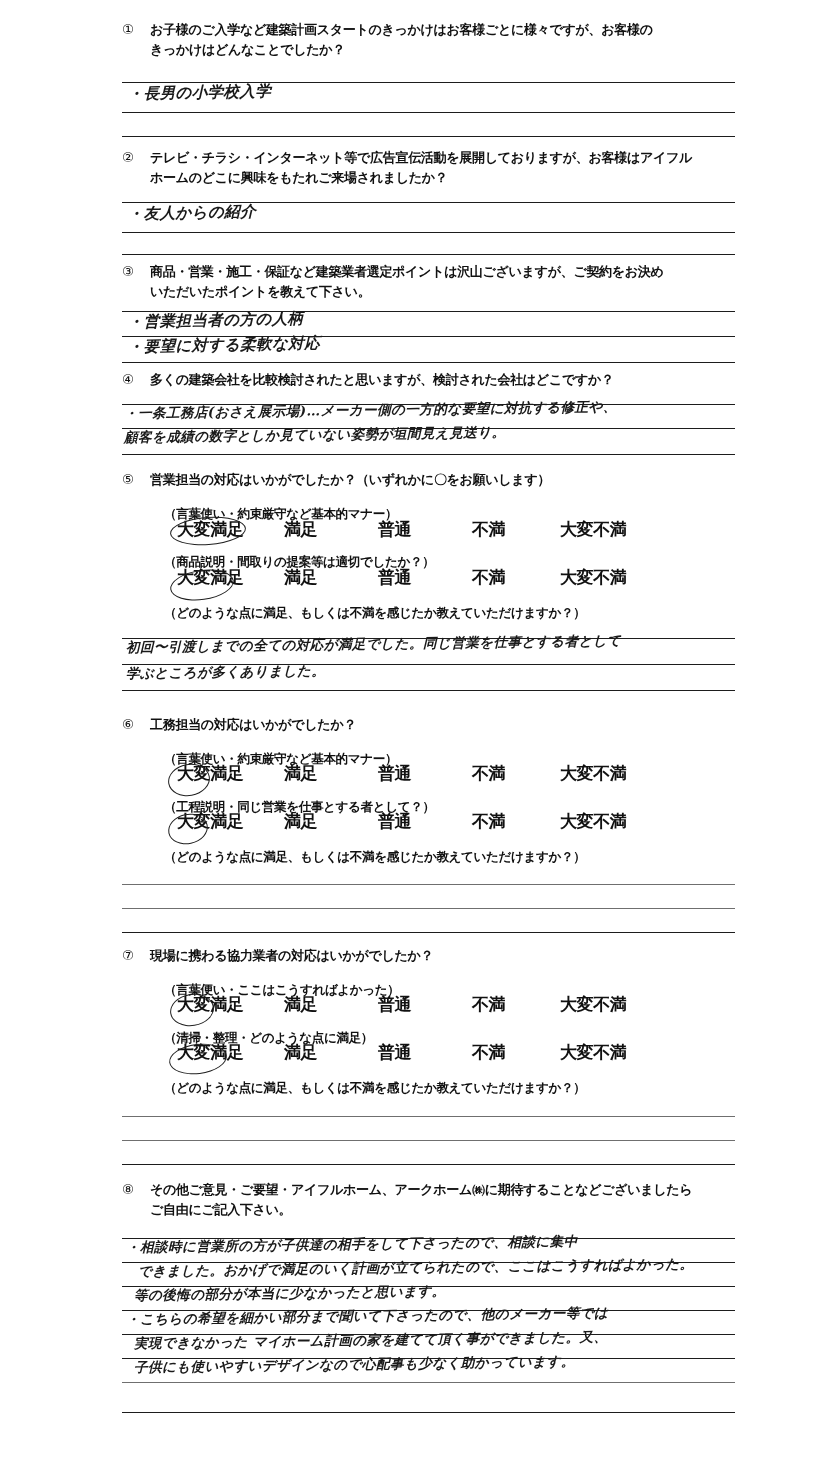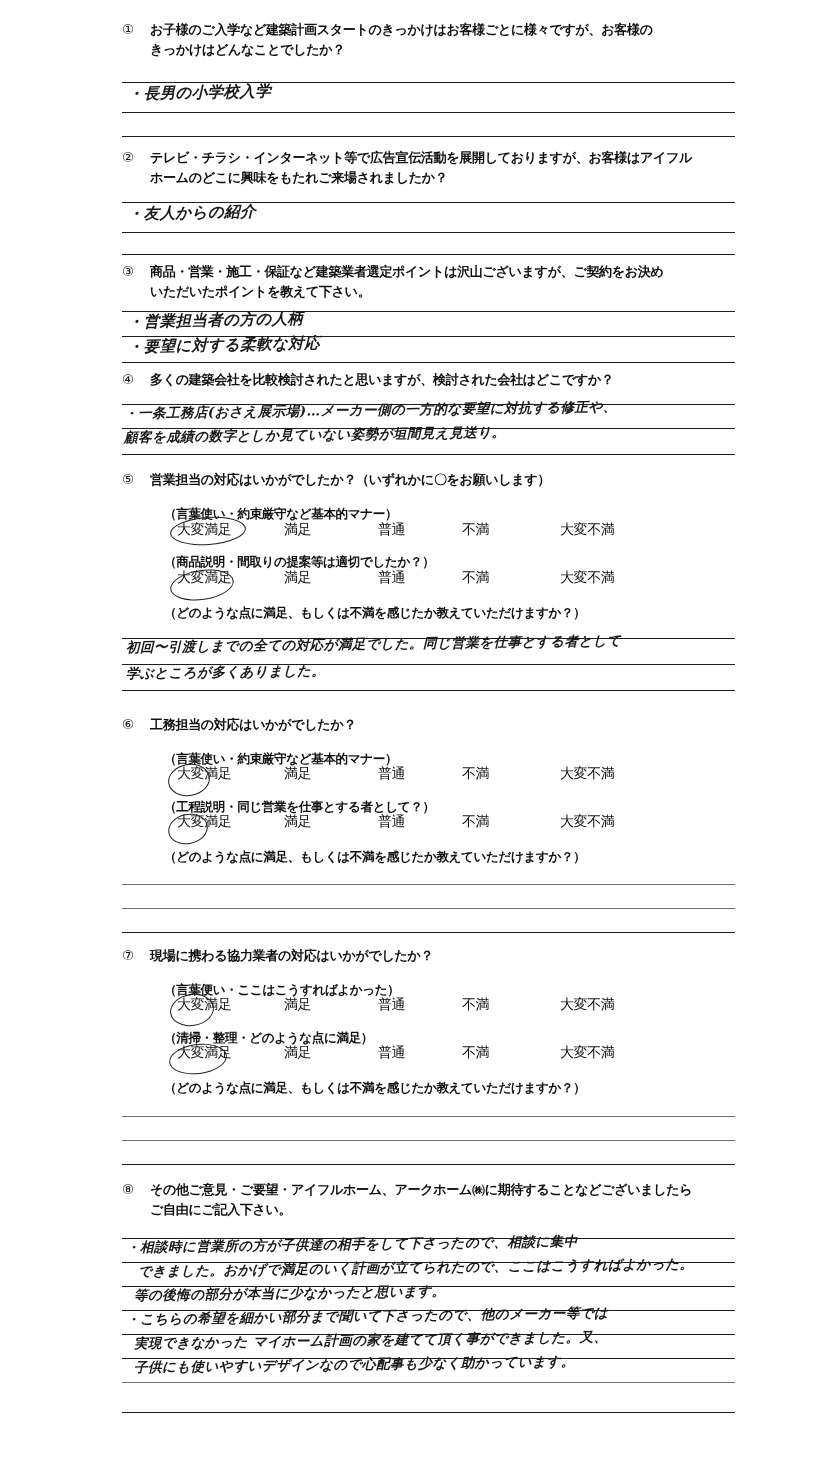--- a/index.html
+++ b/index.html
@@ -73,30 +73,30 @@
     white-space: nowrap;
   }
   .scale {
     position: absolute;
     left: 0;
     width: 613px;
     height: 22px;
   }
   .opt {
     position: absolute;
-    font-size: 14px;
+    font-size: 17px;
     line-height: 19px;
     letter-spacing: -0.4px;
-    font-weight: 400;
+    font-weight: 700;
     white-space: nowrap;
   }
   .opt.c0 { left: 55px; }
   .opt.c1 { left: 162px; }
   .opt.c2 { left: 256px; }
-  .opt.c3 { left: 340px; }
+  .opt.c3 { left: 350px; }
   .opt.c4 { left: 438px; }
 
   
   .circle {
     position: absolute;
     border: 1.6px solid #202020;
     border-radius: 50%;
     pointer-events: none;
   }
 

